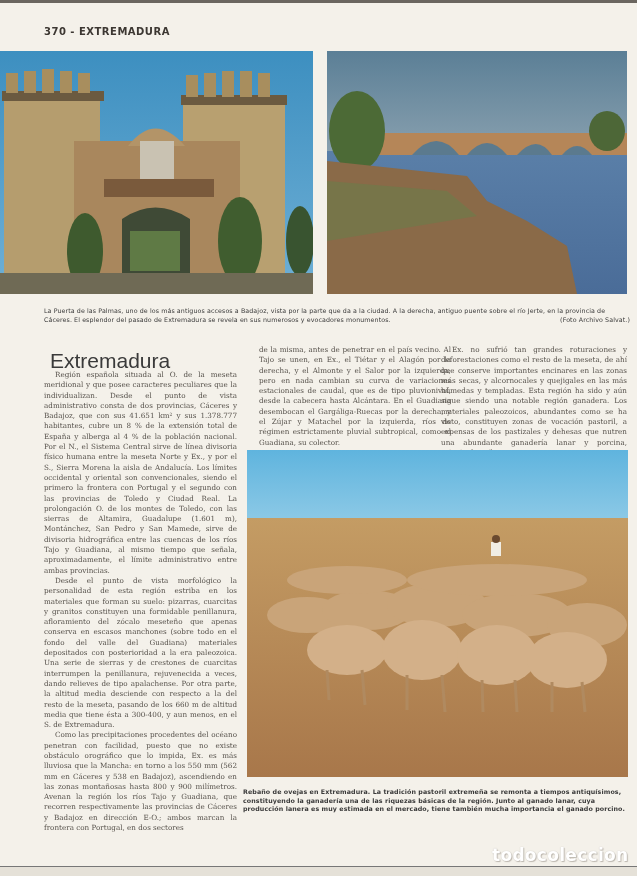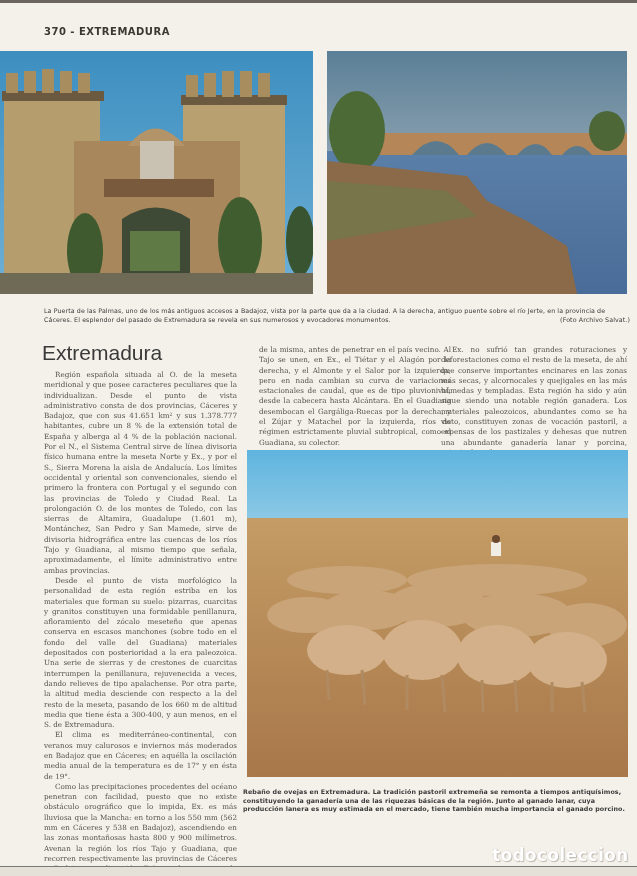--- a/index.html
+++ b/index.html
@@ -104,26 +104,25 @@
     <path d="M0 110 L140 125 L160 150 L200 170 L240 195 L250 243 L0 243 Z" fill="#8a6a48"></path>
     <path d="M0 130 L120 140 L150 165 L0 190 Z" fill="#6f7a4a" opacity=".7"></path>
   </svg>
 </div>
 
 <div class="caption" id="cap-top">
   <span>La Puerta de las Palmas, uno de los más antiguos accesos a Badajoz, vista por la parte que da a la ciudad. A la derecha, antiguo puente sobre el río Jerte, en la provincia de Cáceres. El esplendor del pasado de Extremadura se revela en sus numerosos y evocadores monumentos.</span>
   <span class="credit">(Foto Archivo Salvat.)</span>
 </div>
 
-<h1 class="title" style="margin:0;font-weight:normal;">Extremadura</h1>
+<h1 class="title" style="margin:8px;font-weight:normal;">Extremadura</h1>
 
 <div class="col" id="col1">
   <p>Región española situada al O. de la meseta meridional y que posee caracteres peculiares que la individualizan. Desde el punto de vista administrativo consta de dos provincias, Cáceres y Badajoz, que con sus 41.651 km² y sus 1.378.777 habitantes, cubre un 8 % de la extensión total de España y alberga al 4 % de la población nacional. Por el N., el Sistema Central sirve de línea divisoria físico humana entre la meseta Norte y Ex., y por el S., Sierra Morena la aisla de Andalucía. Los límites occidental y oriental son convencionales, siendo el primero la frontera con Portugal y el segundo con las provincias de Toledo y Ciudad Real. La prolongación O. de los montes de Toledo, con las sierras de Altamira, Guadalupe (1.601 m), Montánchez, San Pedro y San Mamede, sirve de divisoria hidrográfica entre las cuencas de los ríos Tajo y Guadiana, al mismo tiempo que señala, aproximadamente, el límite administrativo entre ambas provincias.</p>
   <p>Desde el punto de vista morfológico la personalidad de esta región estriba en los materiales que forman su suelo: pizarras, cuarcitas y granitos constituyen una formidable penillanura, afloramiento del zócalo meseteño que apenas conserva en escasos manchones (sobre todo en el fondo del valle del Guadiana) materiales depositados con posterioridad a la era paleozoica. Una serie de sierras y de crestones de cuarcitas interrumpen la penillanura, rejuvenecida a veces, dando relieves de tipo apalachense. Por otra parte, la altitud media desciende con respecto a la del resto de la meseta, pasando de los 660 m de altitud media que tiene ésta a 300-400, y aun menos, en el S. de Extremadura.</p>
-  <p>El clima es mediterráneo-continental, con veranos muy calurosos e inviernos más moderados en Badajoz que en Cáceres; en aquélla la oscilación media anual de la temperatura es de 17° y en ésta de 19°.</p>
   <p>Como las precipitaciones procedentes del océano penetran con facilidad, puesto que no existe obstáculo orográfico que lo impida, Ex. es más lluviosa que la Mancha: en torno a los 550 mm (562 mm en Cáceres y 538 en Badajoz), ascendiendo en las zonas montañosas hasta 800 y 900 milímetros. Avenan la región los ríos Tajo y Guadiana, que recorren respectivamente las provincias de Cáceres y Badajoz en dirección E-O.; ambos marcan la frontera con Portugal, en dos sectores</p>
 </div>
 
 <div class="col" id="col2">
   <p style="text-indent:0">de la misma, antes de penetrar en el país vecino. Al Tajo se unen, en Ex., el Tiétar y el Alagón por la derecha, y el Almonte y el Salor por la izquierda; pero en nada cambian su curva de variaciones estacionales de caudal, que es de tipo pluvionival, desde la cabecera hasta Alcántara. En el Guadiana desembocan el Gargáliga-Ruecas por la derecha, y el Zújar y Matachel por la izquierda, ríos de régimen estrictamente pluvial subtropical, como el Guadiana, su colector.</p>
 </div>
 
 <div class="col" id="col3">
   <p>Ex. no sufrió tan grandes roturaciones y deforestaciones como el resto de la meseta, de ahí que conserve importantes encinares en las zonas más secas, y alcornocales y quejigales en las más húmedas y templadas. Esta región ha sido y aún sigue siendo una notable región ganadera. Los materiales paleozoicos, abundantes como se ha visto, constituyen zonas de vocación pastoril, a expensas de los pastizales y dehesas que nutren una abundante ganadería lanar y porcina, principales pila-</p>
 </div>

